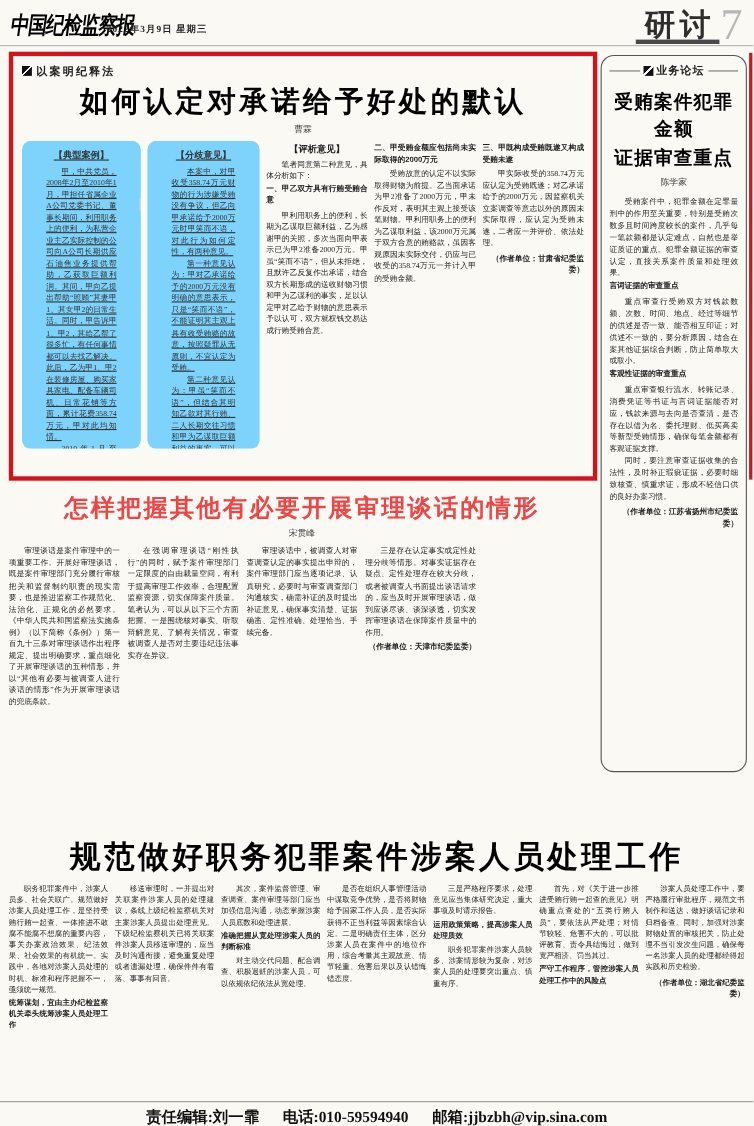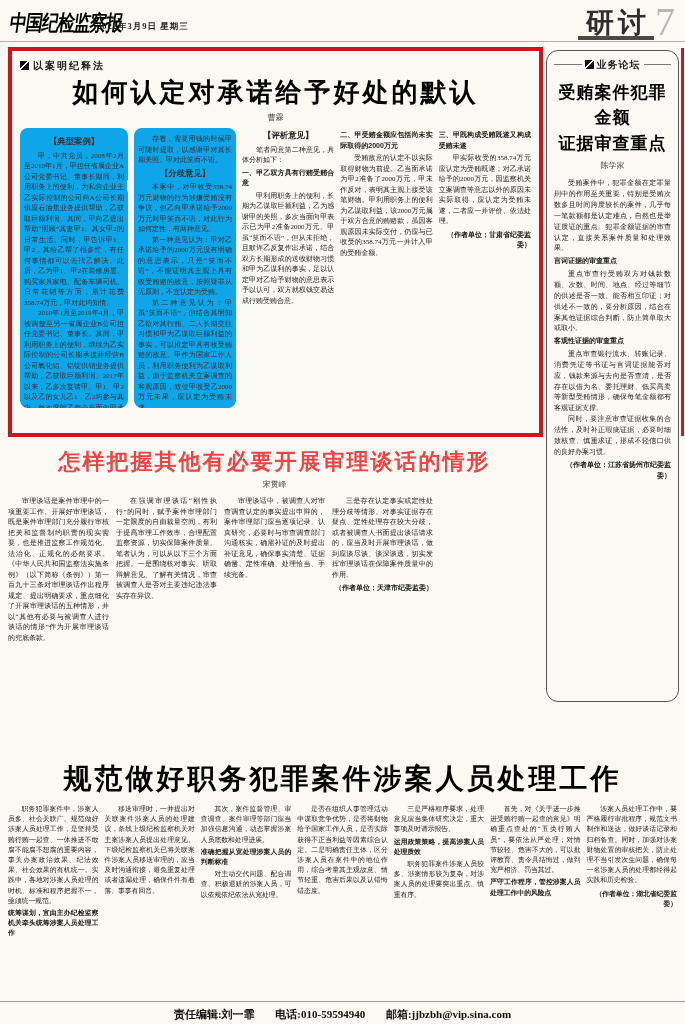--- a/index.html
+++ b/index.html
@@ -31,21 +31,21 @@
   .blk-title{margin:1px 0 3px;font-family:"Liberation Sans","DejaVu Sans",sans-serif;font-weight:bold;
              text-align:center;font-size:1.2em;}
   .blk-attr{margin-top:3px;text-align:right;font-weight:bold;}
 
   
   .lead{position:absolute;left:8px;top:47px;width:535px;height:390px;box-sizing:border-box;
         border:4px solid #d0141c;padding:4px 8px 6px;}
   .lead-headline{margin-top:2px;text-align:center;font-size:26px;font-weight:900;letter-spacing:3px;color:#000;}
   .lead-cols{display:grid;grid-template-columns:108px 102px 1fr 1fr 1fr;gap:6px;margin-top:5px;
              height:280px;overflow:hidden;font-size:7px;line-height:1.5;color:#222;}
-  .panel{background:#0ea5e9;border-radius:8px;padding:6px 4px;position:relative;color:#333;}
+  .panel{background:#7dd3fc;border-radius:8px;padding:6px 22px;position:relative;color:#333;text-decoration:underline;}
   .tail{position:absolute;right:-11px;top:52px;width:0;height:0;
         border:6px solid transparent;border-left-color:#dedbcc;}
 
   
   .forum{position:absolute;left:546px;top:50px;width:133px;height:652px;box-sizing:border-box;
          border:1px solid #555;border-radius:12px;padding:5px 7px 24px;overflow:hidden;
          font-size:7px;line-height:1.55;color:#222;}
   .forum-head{display:flex;align-items:center;gap:3px;margin:1px 0 7px;}
   .forum-head .line{flex:1;height:1px;background:#777;}
   .forum-head .lbl{font-family:"Liberation Sans","DejaVu Sans",sans-serif;font-weight:bold;font-size:10px;letter-spacing:1px;}
@@ -59,21 +59,21 @@
             height:208px;overflow:hidden;font-size:7px;line-height:1.5;color:#222;}
 
   
   .bottom{position:absolute;left:8px;top:712px;width:669px;height:288px;overflow:hidden;}
   .bot-headline{text-align:center;font-size:28px;font-weight:900;letter-spacing:3px;color:#000;margin-top:48px;}
   .bot-cols{display:grid;grid-template-columns:repeat(7,1fr);gap:6px;margin-top:6px;
             height:224px;overflow:hidden;font-size:6.8px;line-height:1.5;color:#222;}
 
   
   .footer{position:absolute;left:0;top:1001px;width:685px;border-top:1px solid #999;
-          padding-top:5px;text-align:center;font-size:11px;font-weight:bold;color:#111;}
+          padding-top:5px;text-align:center;font-size:14px;font-weight:bold;color:#111;}
   .footer span{margin:0 9px;}
 
   .edge-red{position:absolute;left:681px;top:48px;width:3px;height:388px;background:#d0141c;}
 </style>
 </head>
 <body>
 
 <div id="page">
 
   <div class="hdr">
@@ -92,21 +92,20 @@
     <div class="lead-headline">如何认定对承诺给予好处的默认</div>
     <div class="byline">曹霖</div>
     <div class="lead-cols">
       <div class="col panel">
         <div class="tail"></div>
       <div class="blk-title">【典型案例】</div>
           <div class="blk-p">甲，中共党员，2008年2月至2010年1月，甲担任省属企业A公司党委书记、董事长期间，利用职务上的便利，为私营企业主乙实际控制的公司向A公司长期供应石油焦业务提供帮助，乙获取巨额利润。其间，甲向乙提出帮助“照顾”其妻甲1、其女甲2的日常生活。同时，甲告诉甲1、甲2，其给乙帮了很多忙，有任何事情都可以去找乙解决。此后，乙为甲1、甲2在装修房屋、购买家具家电、配备车辆司机、日常花销等方面，累计花费358.74万元，甲对此均知情。</div>
           <div class="blk-p">2010年1月至2019年4月，甲被调整至另一省属企业B公司担任党委书记、董事长。其间，甲利用职务上的便利，继续为乙实际控制的公司长期承揽并经营B公司氧化铝、铝锭供销业务提供帮助，乙获取巨额利润。2017年以来，乙多次宴请甲、甲1、甲2以及乙的女儿乙1，乙2均参与其中。每次席间乙都会当面向甲承诺，乙为甲2准备了2000万元，</div>
         </div>
       <div class="col panel">
-          <div class="blk-p">存着，需要用钱的时候甲可随时提取，以感谢甲对其长期关照。甲对此笑而不语。</div>
           <div class="blk-title">【分歧意见】</div>
           <div class="blk-p">本案中，对甲收受358.74万元财物的行为涉嫌受贿没有争议，但乙向甲承诺给予2000万元时甲笑而不语，对此行为如何定性，有两种意见。</div>
           <div class="blk-p">第一种意见认为：甲对乙承诺给予的2000万元没有明确的意思表示，只是“笑而不语”，不能证明其主观上具有收受贿赂的故意，按照疑罪从无原则，不宜认定为受贿。</div>
           <div class="blk-p">第二种意见认为：甲虽“笑而不语”，但结合其明知乙欲对其行贿、二人长期交往习惯和甲为乙谋取巨额利益的事实，可以推定甲具有收受贿赂的故意。甲作为国家工作人员，利用职务便利为乙谋取利益，由于监察机关立案调查的客观原因，致使甲收受乙2000万元未果，应认定为受贿未遂。</div>
         </div>
       <div class="col">
           <div class="blk-title">【评析意见】</div>
           <div class="blk-p">笔者同意第二种意见，具体分析如下：</div>
           <div class="blk-h">一、甲乙双方具有行贿受贿合意</div>
           <div class="blk-p">甲利用职务上的便利，长期为乙谋取巨额利益，乙为感谢甲的关照，多次当面向甲表示已为甲2准备2000万元。甲虽“笑而不语”，但从未拒绝，且默许乙反复作出承诺，结合双方长期形成的送收财物习惯和甲为乙谋利的事实，足以认定甲对乙给予财物的意思表示予以认可，双方就权钱交易达成行贿受贿合意。</div>

